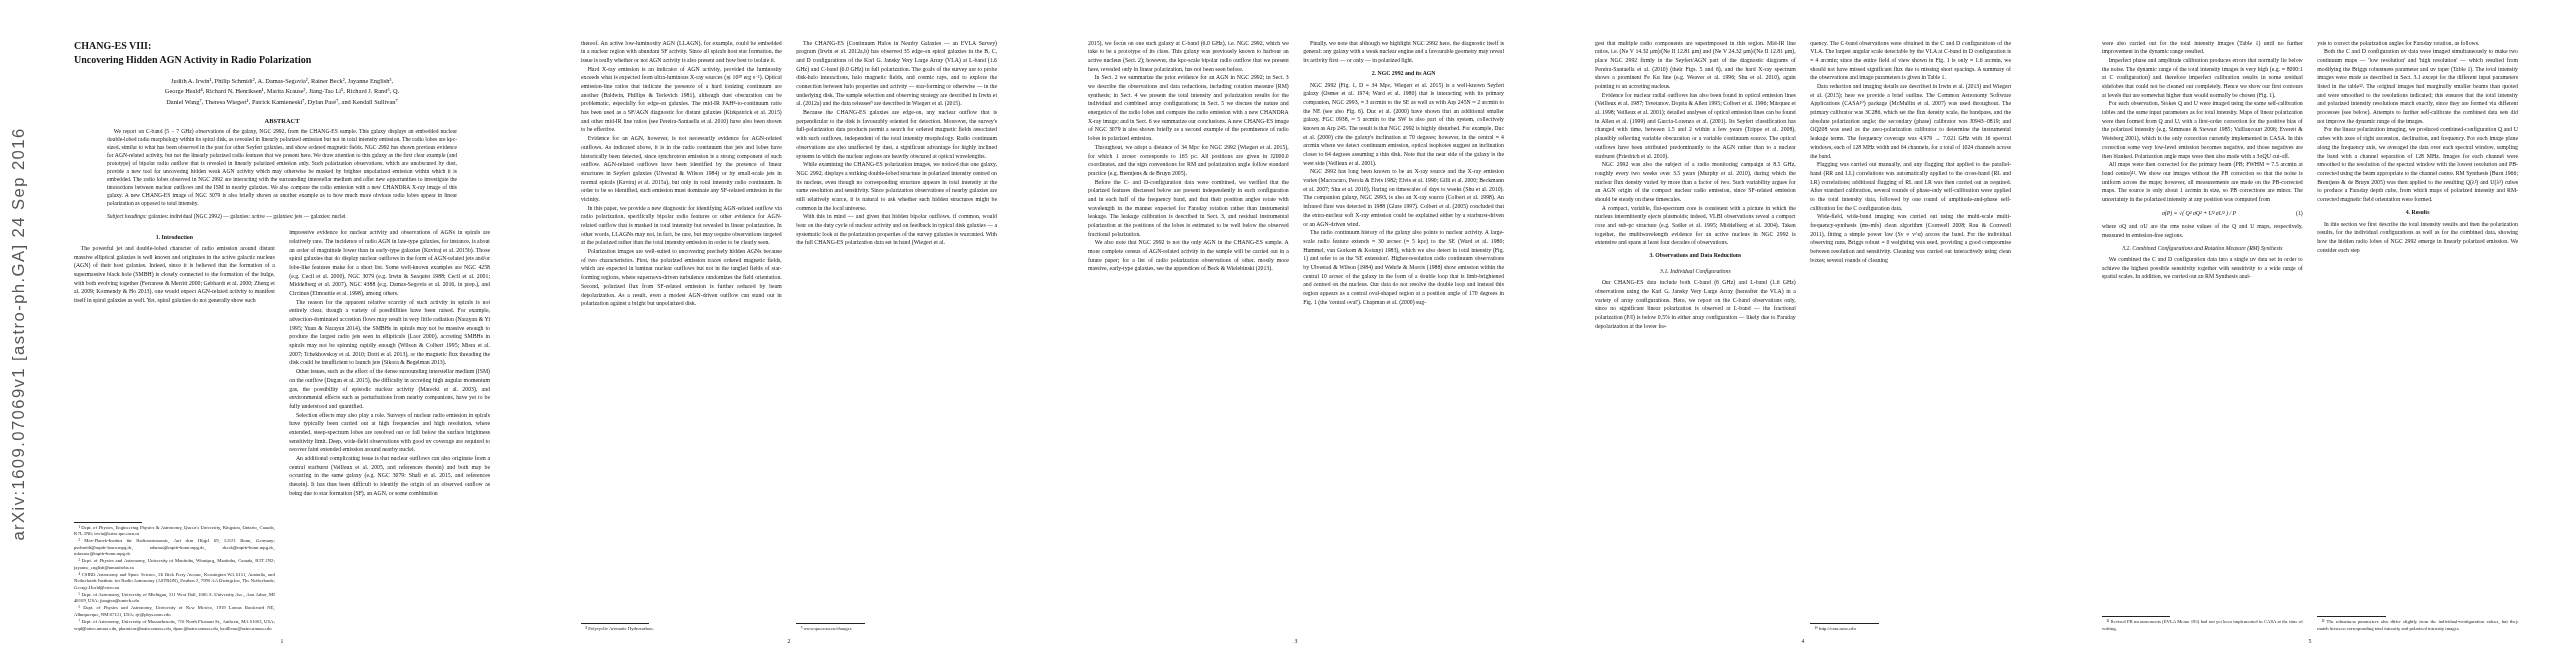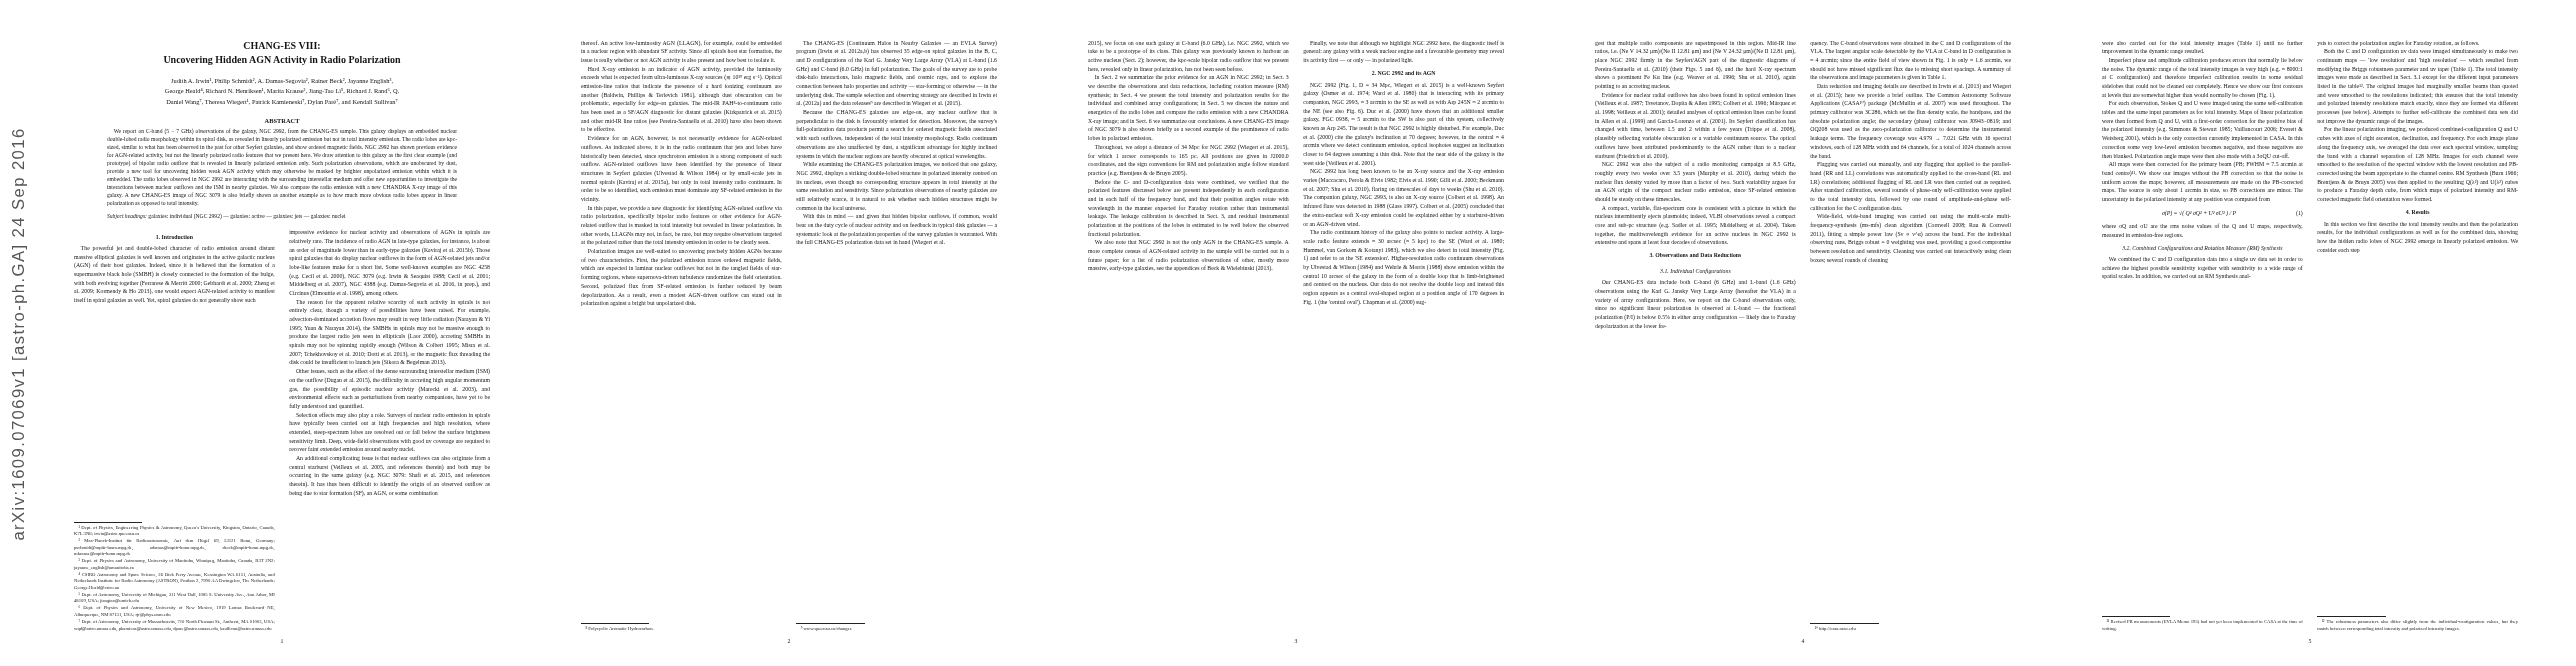--- a/index.html
+++ b/index.html
@@ -15,21 +15,21 @@
     writing-mode:vertical-rl; white-space:nowrap;
     font-family:"Liberation Sans","DejaVu Sans",sans-serif;
     font-size:16.7px; letter-spacing:1.4px; color:#55555a;
   }
   .pages { position:absolute; left:47px; top:15.6px; display:flex; gap:37px; }
   .page {
     width:470px; height:636px; background:#ffffff; position:relative;
     padding:23px 27px 19px; display:flex; flex-direction:column;
   }
   .page-number { position:absolute; bottom:7.8px; left:0; right:0; text-align:center; font-size:5.8px; }
-  .title { text-align:center; font-weight:700; font-size:10px; line-height:1.4; white-space:pre-line; }
+  .title { font-weight:700; font-size:10px; line-height:1.4; white-space:pre-line; }
   .authors { text-align:center; font-size:6.4px; line-height:1.65; margin-top:9px; white-space:pre-line; padding:0 11px; }
   .abstract-head { text-align:center; font-weight:700; font-size:6.4px; margin-top:10px; }
   .abstract { margin:3.9px 33px 0; font-size:5.6px; line-height:1.42; text-align:justify; text-indent:6.7px; }
   .subject { margin:5px 33px 7.8px; font-size:5.6px; line-height:1.4; text-align:justify; }
   .subj-label { font-style:italic; }
   .cols { display:flex; gap:14.5px; flex:1; min-height:0; }
   .col {
     width:201px; display:flex; flex-direction:column;
     font-size:5.8px; line-height:1.5; text-align:justify; overflow:hidden;
   }

